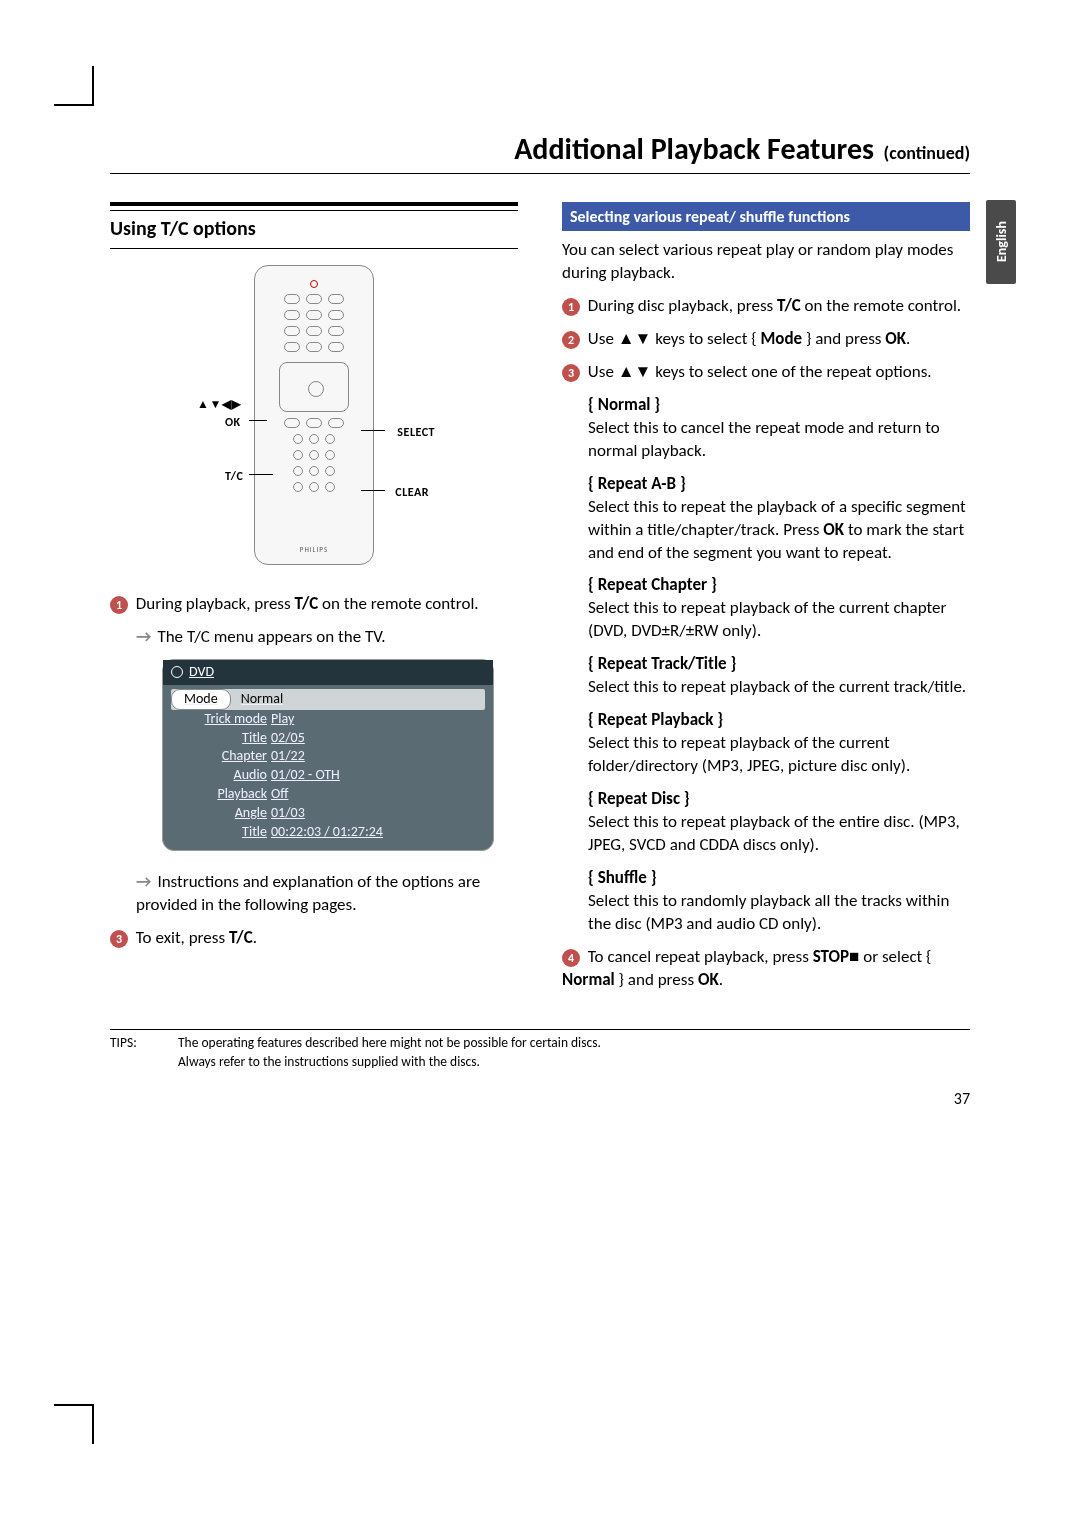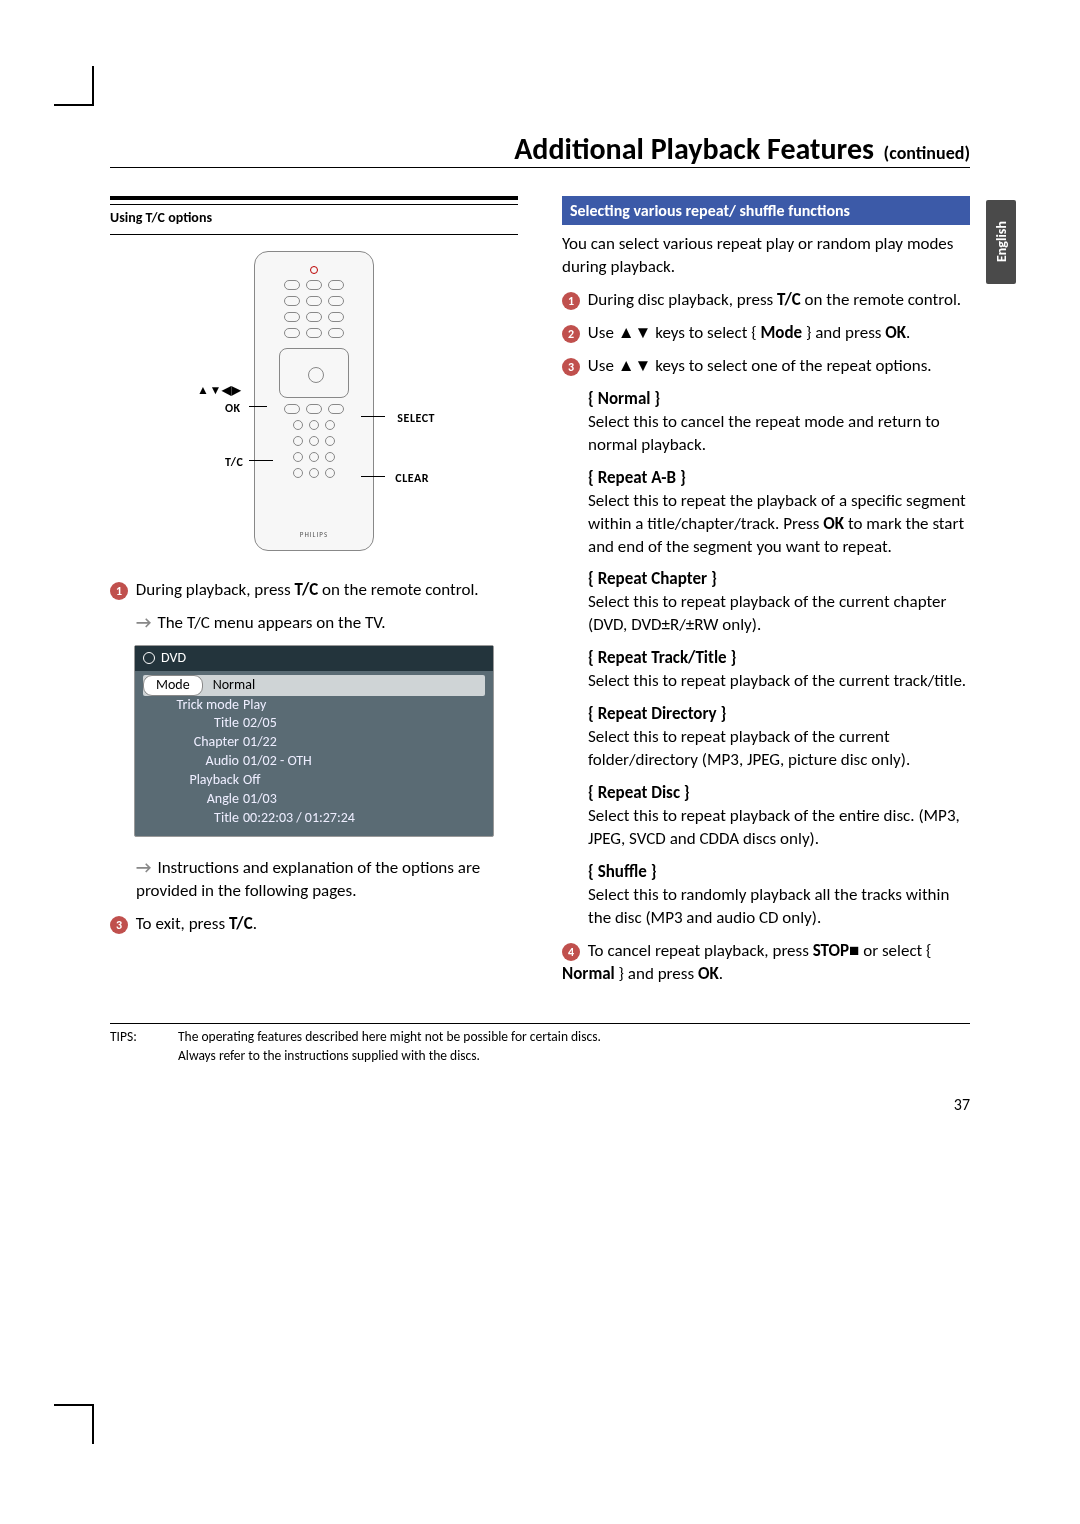--- a/index.html
+++ b/index.html
@@ -10,20 +10,21 @@
     height: 1524px;
     position: relative;
     color: #000;
   }
   .page {
     padding: 130px 110px 60px 110px;
     position: relative;
   }
   .title-row {
     border-bottom: 1.5px solid #000;
+    padding-bottom: 6px;
     margin-bottom: 28px;
     text-align: right;
   }
   .title-main {
     font-size: 30px;
     font-weight: 700;
     display: inline;
   }
   .title-cont {
     font-size: 18px;
@@ -43,21 +44,21 @@
   .section-head {
     border-top: 4px solid #000;
     border-bottom: 1.5px solid #000;
     padding: 2px 0 0 0;
     margin-bottom: 16px;
   }
   .section-head-inner{
     border-top:1px solid #000;
     margin-top:2px;
     padding: 4px 0 6px 0;
-    font-size: 14px;
+    font-size: 20px;
     font-weight: 700;
   }
   .remote-area {
     height: 310px;
     position: relative;
     display:flex;
     justify-content:center;
     margin-bottom: 18px;
   }
   .remote-body {
@@ -107,26 +108,27 @@
   }
   .bullet-arrow::before{
     content:"\2192";
     color:#888;
     font-weight:700;
     margin-right:6px;
   }
   .indent{padding-left:26px;}
   .para{margin-bottom:10px;}
   .osd {
-    margin: 8px 24px 20px 24px;
+    margin: 8px 24px 20px 52px;
     border:1px solid #999;
     background:#5a6b74;
     color:#eef;
     font-size:14px;
-    border-radius:2px;
+    border-radius:12px;
+    text-decoration:underline;
   }
   .osd-head{
     background:#23343c;
     color:#fff;
     padding:3px 8px;
     font-size:14px;
     display:flex;
     align-items:center;
     gap:6px;
   }
@@ -170,21 +172,21 @@
     padding-top:4px;
     font-size:13.5px;
     display:flex;
     gap:16px;
   }
   .tips-label{width:52px;}
   .tips-body{flex:1;line-height:1.35;}
   .pagenum{
     text-align:right;
     font-size:16px;
-    margin-top:30px;
+    margin-top:18px;
   }
   .crop-tl,.crop-bl{position:absolute;width:40px;height:40px;}
   .crop-tl{left:54px;top:66px;border-bottom:2px solid #000;border-right:2px solid #000;}
   .crop-bl{left:54px;bottom:80px;border-top:2px solid #000;border-right:2px solid #000;}
   .crop-tl::after,.crop-bl::after{content:"";}
 </style>
 </head>
 <body>
 
 <div class="crop-tl"></div>
@@ -352,21 +354,21 @@
         <div class="para">
           <span>Select this to repeat the playback of a specific segment within a title/chapter/track. Press </span><b>OK</b><span> to mark the start and end of the segment you want to repeat.</span>
         </div>
 
         <div class="opt-head">{ Repeat Chapter }</div>
         <div class="para">Select this to repeat playback of the current chapter (DVD, DVD±R/±RW only).</div>
 
         <div class="opt-head">{ Repeat Track/Title }</div>
         <div class="para">Select this to repeat playback of the current track/title.</div>
 
-        <div class="opt-head">{ Repeat Directory }</div>
+        <div class="opt-head">{ Repeat Playback }</div>
         <div class="para">Select this to repeat playback of the current folder/directory (MP3, JPEG, picture disc only).</div>
 
         <div class="opt-head">{ Repeat Disc }</div>
         <div class="para">Select this to repeat playback of the entire disc. (MP3, JPEG, SVCD and CDDA discs only).</div>
 
         <div class="opt-head">{ Shuffle }</div>
         <div class="para">Select this to randomly playback all the tracks within the disc (MP3 and audio CD only).</div>
       </div>
 
       <div class="para">

